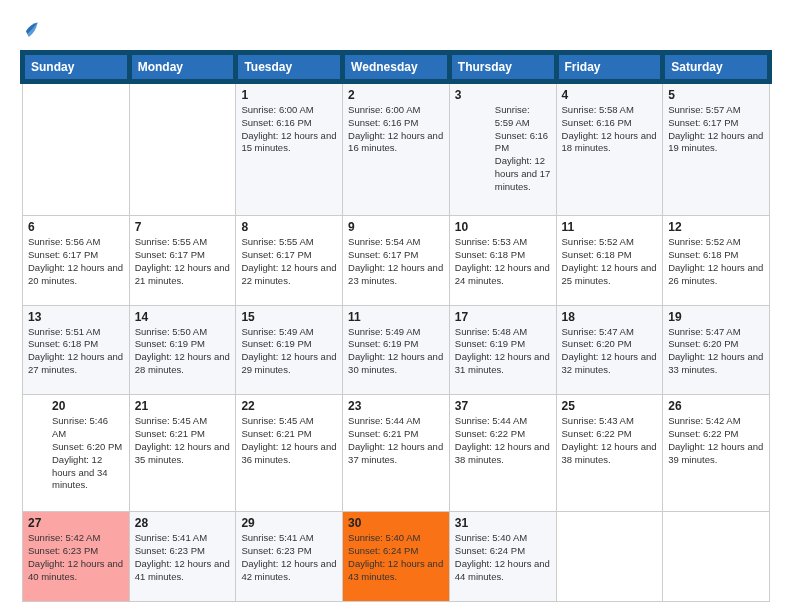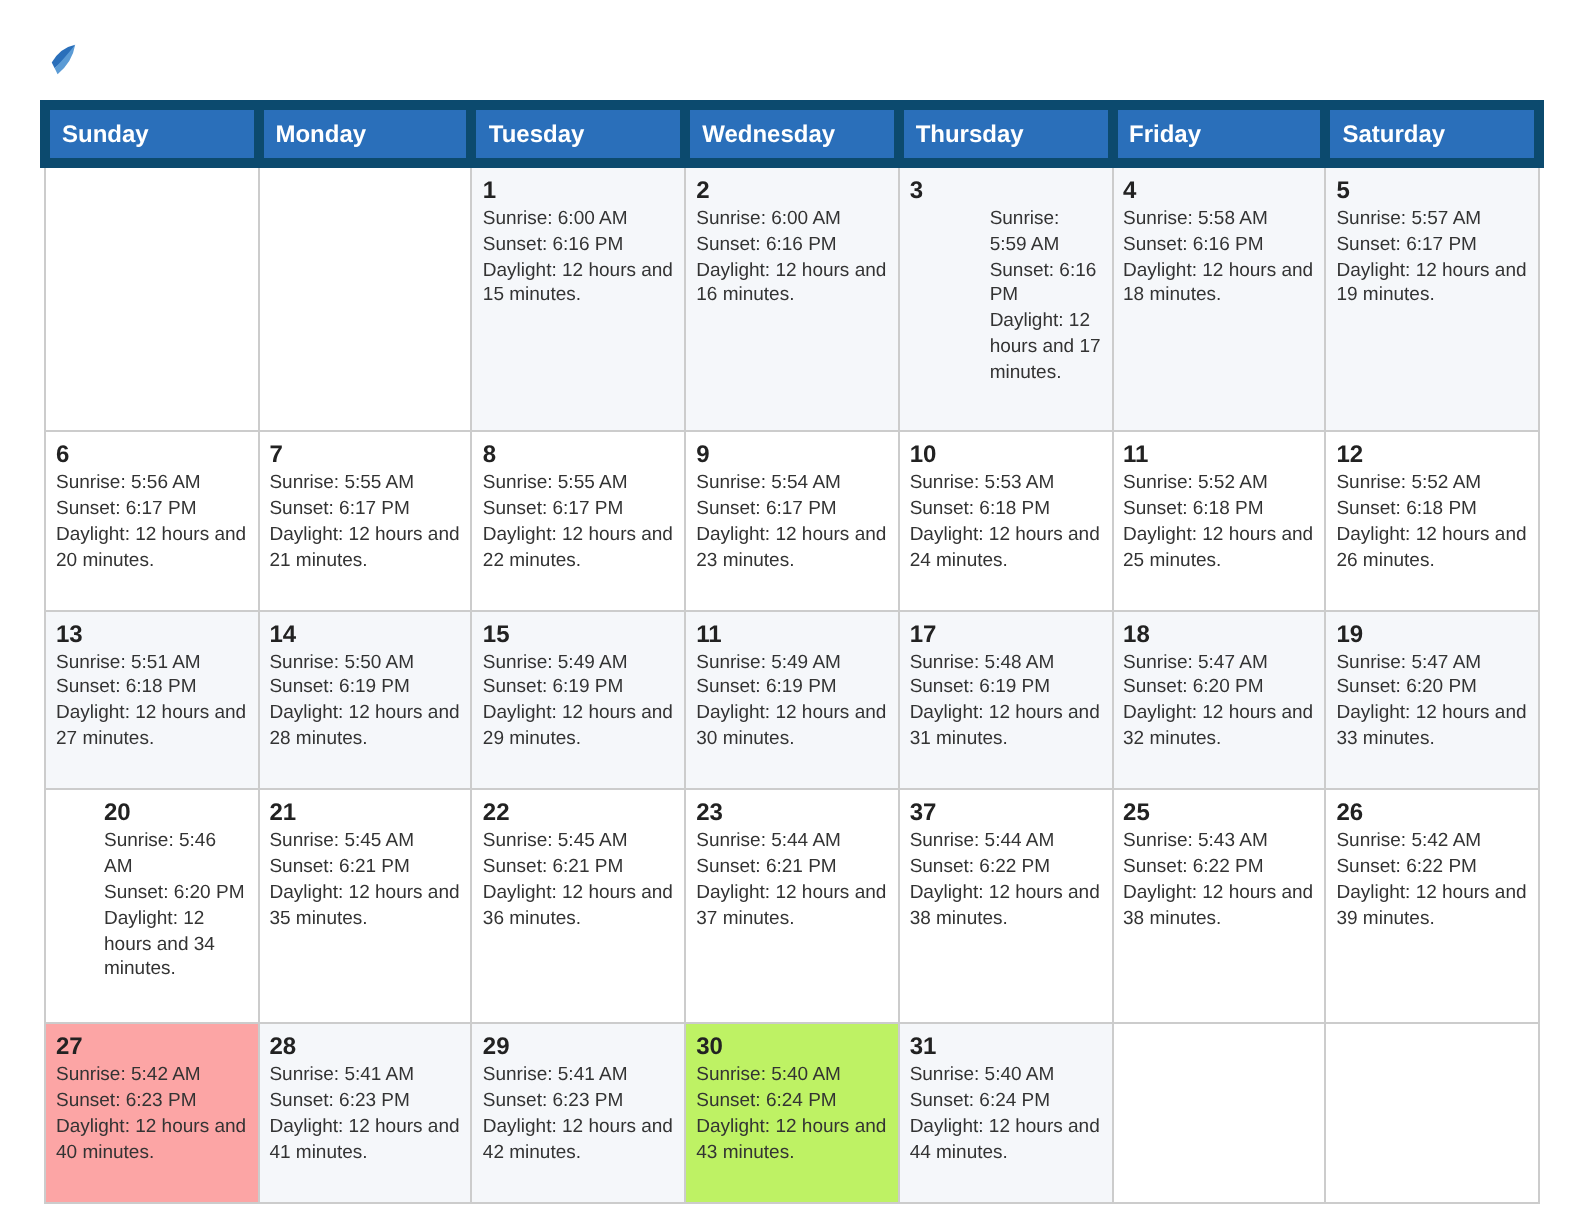--- a/index.html
+++ b/index.html
@@ -323,21 +323,21 @@
               <div class="day-info" style="white-space: pre-line;">Sunrise: 5:41 AM
 Sunset: 6:23 PM
 Daylight: 12 hours and 41 minutes.</div>
             </td>
             <td style="background: rgb(245, 247, 250);">
               <span class="day-num">29</span>
               <div class="day-info" style="white-space: pre-line;">Sunrise: 5:41 AM
 Sunset: 6:23 PM
 Daylight: 12 hours and 42 minutes.</div>
             </td>
-            <td style="background: #bef264; margin-top: 12px;">
+            <td style="background: #f97316; margin-top: 12px;">
               <span class="day-num">30</span>
               <div class="day-info" style="white-space: pre-line;">Sunrise: 5:40 AM
 Sunset: 6:24 PM
 Daylight: 12 hours and 43 minutes.</div>
             </td>
             <td style="background: rgb(245, 247, 250);">
               <span class="day-num">31</span>
               <div class="day-info" style="white-space: pre-line;">Sunrise: 5:40 AM
 Sunset: 6:24 PM
 Daylight: 12 hours and 44 minutes.</div>

